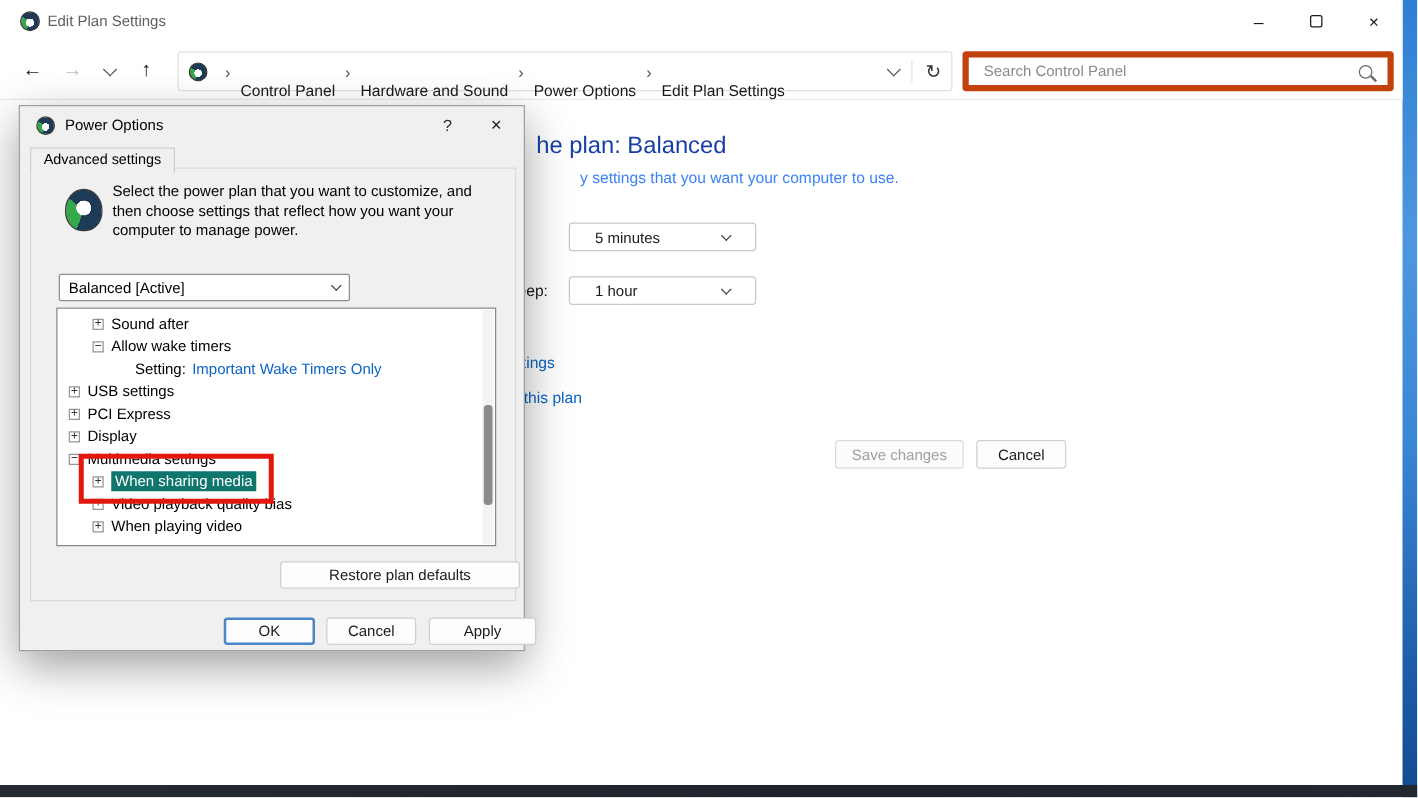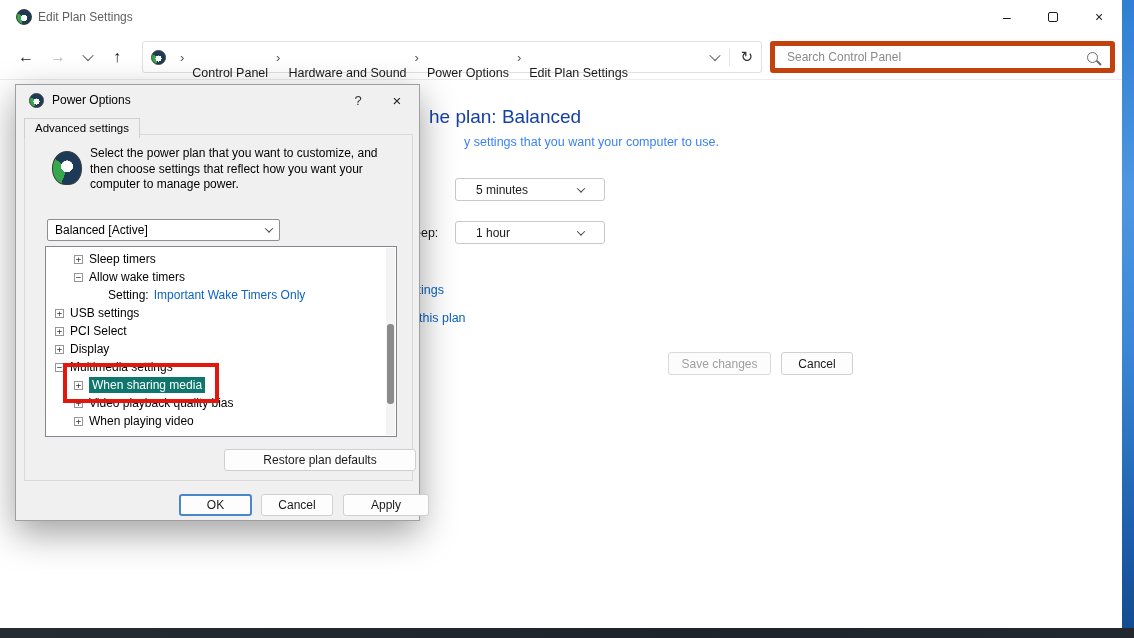--- a/index.html
+++ b/index.html
@@ -221,37 +221,37 @@
       </div>
 
       <div class="plan-combo">
         <span>Balanced [Active]</span>
         <span class="chev"></span>
       </div>
 
       <div class="tree-box">
         <div class="tree-row indent-1">
           <span class="expander">+</span>
-          <span class="tree-label">Sleep timers</span>
+          <span class="tree-label">Sound after</span>
         </div>
         <div class="tree-row indent-1">
           <span class="expander">−</span>
           <span class="tree-label">Allow wake timers</span>
         </div>
         <div class="tree-row indent-2">
           <span class="tree-label">Setting:</span>
           <span class="setting-value">Important Wake Timers Only</span>
         </div>
         <div class="tree-row indent-0">
           <span class="expander">+</span>
           <span class="tree-label">USB settings</span>
         </div>
         <div class="tree-row indent-0">
           <span class="expander">+</span>
-          <span class="tree-label">PCI Select</span>
+          <span class="tree-label">PCI Express</span>
         </div>
         <div class="tree-row indent-0">
           <span class="expander">+</span>
           <span class="tree-label">Display</span>
         </div>
         <div class="tree-row indent-0">
           <span class="expander">−</span>
           <span class="tree-label">Multimedia settings</span>
         </div>
         <div class="tree-row indent-1">

